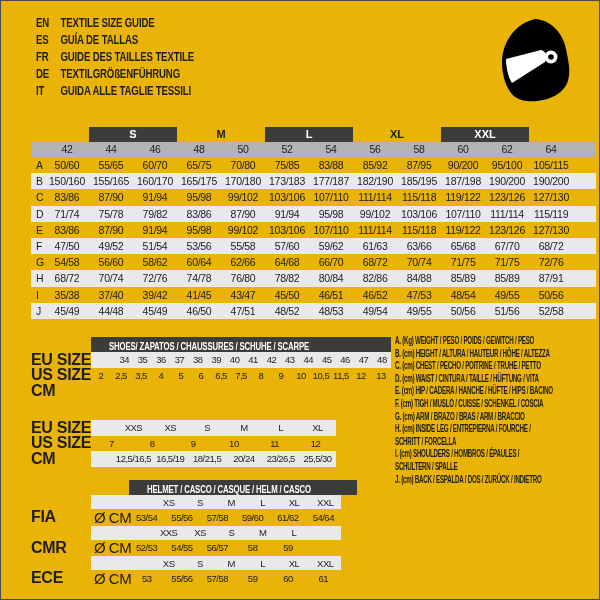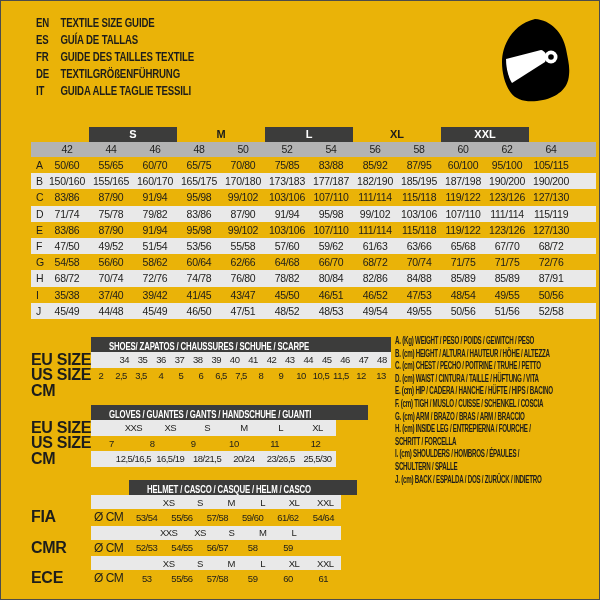--- a/index.html
+++ b/index.html
@@ -38,21 +38,21 @@
   .ttl-sp{flex:0 0 60px;}
   .ttl{background:#3c3c3b;color:#fff;height:15px;line-height:15px;padding-left:18px;white-space:nowrap;overflow:visible;}
   .ttl span{display:inline-block;transform:scaleX(.78);transform-origin:0 50%;font-weight:bold;font-size:10px;letter-spacing:-.2px;}
   .shoes{left:30px;top:336px;width:360px;}
   .shoes .ttl{flex:0 0 300px;}
   .gloves{left:30px;top:404px;width:305px;}
   .gloves .ttl{flex:0 0 245px;}
   .helm{left:30px;top:479px;width:340px;}
   .helm .ttl{flex:0 0 195px;margin-left:38px;}
   .hcells{flex:0 0 250px;max-width:250px;}
-  .unit{flex:0 0 38px;width:38px;font-size:12px;letter-spacing:-.5px;text-align:left;padding-left:3px;white-space:nowrap;}
+  .unit{flex:0 0 38px;width:38px;font-size:15px;letter-spacing:-.5px;text-align:left;padding-left:3px;white-space:nowrap;}
 
   
   .legend{position:absolute;left:394px;top:334px;width:330px;transform:scaleX(.62);transform-origin:0 0;}
   .legend-item{font-weight:bold;font-size:10px;letter-spacing:-.4px;line-height:12.6px;white-space:pre-line;}
 </style>
 </head>
 <body>
 
 <div class="page">
 
@@ -124,21 +124,21 @@
         <td class="letter">A</td>
         <td>50/60</td>
           <td>55/65</td>
           <td>60/70</td>
           <td>65/75</td>
           <td>70/80</td>
           <td>75/85</td>
           <td>83/88</td>
           <td>85/92</td>
           <td>87/95</td>
-          <td>60/100</td>
+          <td>90/200</td>
           <td>95/100</td>
           <td>105/115</td>
         <td></td>
       </tr>
         <tr>
         <td class="letter">B</td>
         <td>150/160</td>
           <td>155/165</td>
           <td>160/170</td>
           <td>165/175</td>
@@ -329,21 +329,20 @@
       </div>
     </div>
     <div class="trow">
       <div class="lbl">CM</div>
     </div>
   </div>
 
   <div class="ltable gloves">
     <div class="ttl-row">
       <div class="ttl-sp"></div>
-      <div class="ttl"><span>GLOVES / GUANTES / GANTS / HANDSCHUHE / GUANTI</span></div>
     </div>
     <div class="trow">
       <div class="lbl">EU SIZE</div>
       <div class="cells gray">
         <div class="cell">XXS</div>
           <div class="cell">XS</div>
           <div class="cell">S</div>
           <div class="cell">M</div>
           <div class="cell">L</div>
           <div class="cell">XL</div>

